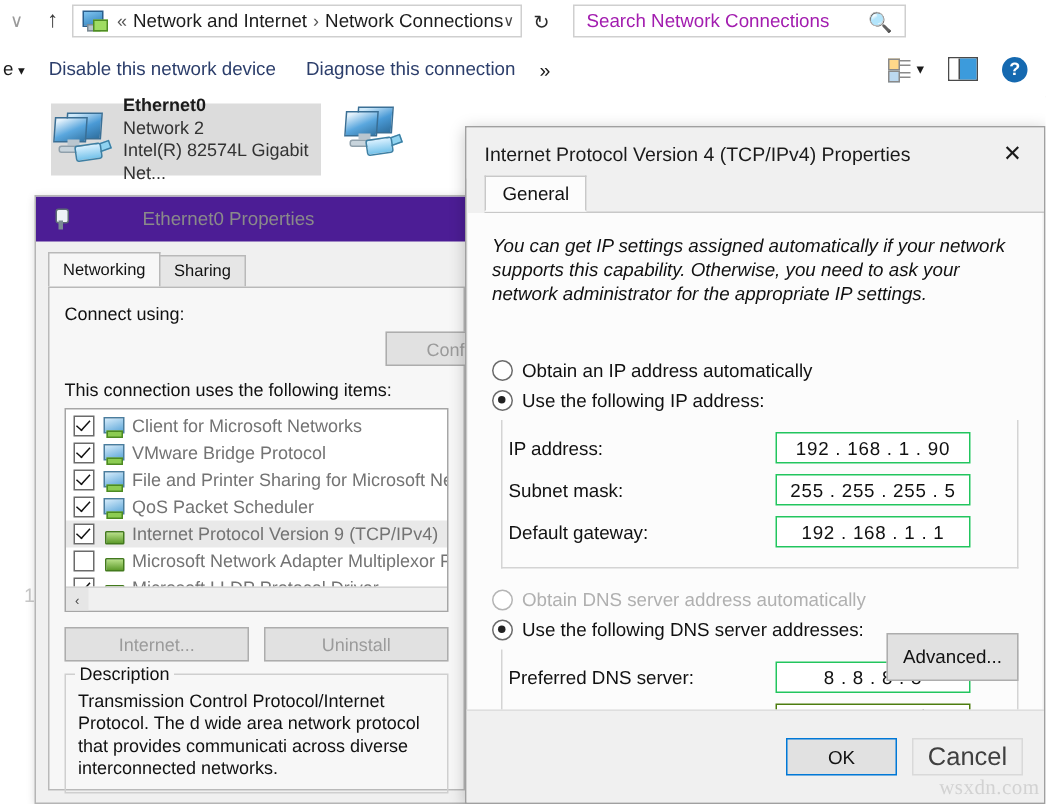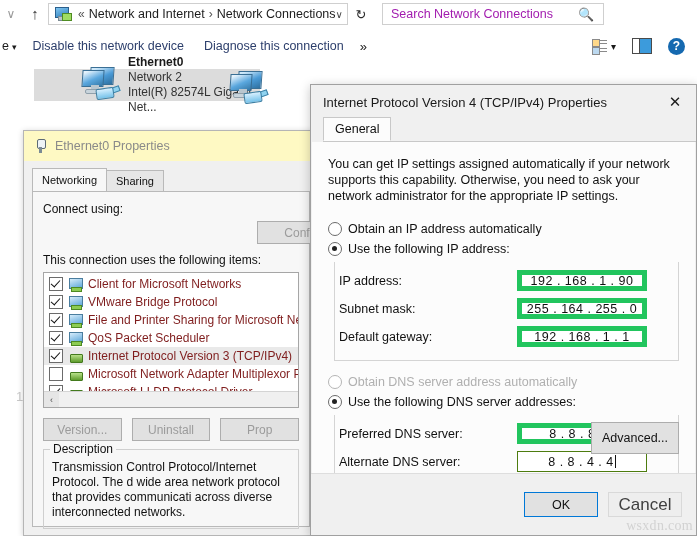--- a/index.html
+++ b/index.html
@@ -120,23 +120,23 @@
     font-size: 12px; font-weight: bold;
     display: flex; align-items: center; justify-content: center;
   }
 
   .explorer-body {
     position: absolute; left: 0; top: 64px; width: 697px; height: 472px;
     background: #ffffff;
   }
   .net-tile {
     position: absolute; left: 34px; top: 5px;
-    width: 180px; height: 32px;
+    width: 180px; height: 48px;
     background: #dcdcdc;
-    display: flex; align-items: center; padding-left: 46px;
+    display: flex; align-items: center;
   }
   .net-tile-text { margin-left: 8px; font-size: 12px; line-height: 15px; }
   .ntt1 { color: #1a1a1a; font-weight: bold; }
   .ntt2 { color: #333; }
   .ntt3 { color: #333; }
 
   .adapter-ico { width: 40px; height: 38px; position: relative; flex: 0 0 auto; }
   .adapter-ico .m1 {
     position: absolute; left: 10px; top: 1px; width: 22px; height: 16px;
     background: linear-gradient(155deg,#cfe9fa 10%, #4a9ad6 55%, #2f6f9e);
@@ -178,23 +178,24 @@
   .eth-dlg {
     position: absolute; left: 23px; top: 130px;
     width: 294px; height: 406px;
     background: #f0f0f0;
     border: 1px solid #b5b5b5;
     box-shadow: 0 1px 6px rgba(0,0,0,0.18);
     box-sizing: border-box;
     overflow: hidden;
   }
   .eth-title {
-    height: 30px; background: #fef9c3;
+    height: 30px; background: #4c1d95;
     display: flex; align-items: center;
     padding-left: 10px;
+    gap: 40px;
   }
   .eth-title-ico {
     width: 13px; height: 15px; position: relative; margin-right: 8px;
   }
   .eth-title-ico .b1 {
     position: absolute; left: 3px; top: 0; width: 7px; height: 8px;
     border: 1.5px solid #5d6b75; border-radius: 2px; background: #eef3f6;
   }
   .eth-title-ico .b2 {
     position: absolute; left: 5px; top: 8px; width: 3px; height: 6px;
@@ -256,21 +257,21 @@
 
   .items-label { margin-bottom: 5px; }
   .items-list {
     background: #fff; border: 1px solid #a6a6a6;
     height: 136px; box-sizing: border-box;
     padding: 2px 0 0 0; overflow: hidden;
     position: relative;
   }
   .item-row {
     display: flex; align-items: center; height: 18px;
-    padding-left: 5px; font-size: 12px; color: #7f1d1d; white-space: nowrap;
+    padding-left: 5px; font-size: 12px; color: #737373; white-space: nowrap;
   }
   .item-row.sel { background: #e9e9e9; }
   .chk {
     width: 12px; height: 12px; border: 1px solid #6b6b6b; background: #fff;
     margin-right: 5px; flex: 0 0 auto; position: relative;
   }
   .chk.on::after {
     content: ""; position: absolute; left: 3px; top: 0px;
     width: 4px; height: 8px; border: solid #111;
     border-width: 0 1.6px 1.6px 0; transform: rotate(42deg);
@@ -345,21 +346,21 @@
     border: 1px solid #c8c8c8; border-bottom: 1px solid #fcfcfc;
     display: flex; align-items: center;
   }
   .ip-pane {
     background: #fcfcfc;
     margin: 0 1px; padding: 14px 16px 0 16px;
     height: 346px; box-sizing: border-box;
     font-size: 12.5px; color: #111;
     position: relative;
   }
-  .ip-intro { line-height: 16px; margin-bottom: 18px; }
+  .ip-intro { line-height: 16px; margin-bottom: 36px; font-style: italic; }
   .radio-row { display: flex; align-items: center; margin-bottom: 6px; }
   .radio {
     width: 12px; height: 12px; border-radius: 50%;
     border: 1px solid #6b6b6b; background: #fff;
     margin-right: 6px; flex: 0 0 auto; position: relative;
   }
   .radio.on::after {
     content: ""; position: absolute; left: 2.5px; top: 2.5px;
     width: 5px; height: 5px; border-radius: 50%; background: #222;
   }
@@ -371,21 +372,21 @@
     margin: 0 0 14px 6px; padding: 8px 0 6px 0;
     position: relative;
   }
   .field-row {
     display: flex; align-items: center; margin-bottom: 7px;
     padding-left: 4px;
   }
   .field-label { width: 178px; font-size: 12.5px; color: #111; }
   .ipbox {
     width: 130px; height: 21px;
-    border: 5px solid #22c55e; background: #fff;
+    border: 1px solid #22c55e; background: #fff;
     display: flex; align-items: center; justify-content: center;
     font-size: 12.5px; color: #111; letter-spacing: 0.5px;
     box-sizing: border-box; position: relative;
   }
   .ipbox.focused { border: 1px solid #4d7c0f; }
   .caret {
     display: inline-block; width: 1px; height: 13px;
     background: #111; margin-left: 1px; vertical-align: middle;
   }
   .chk-row { display: flex; align-items: center; margin-top: 6px; }
@@ -573,21 +574,21 @@
               <div class="grn"></div>
             </div>
           <span>QoS Packet Scheduler</span>
         </div>
 
         <div class="item-row sel">
           <div class="chk on"></div>
           <div class="it-ico plug">
               <div class="grn"></div>
             </div>
-          <span>Internet Protocol Version 3 (TCP/IPv4)</span>
+          <span>Internet Protocol Version 9 (TCP/IPv4)</span>
         </div>
 
         <div class="item-row">
           <div class="chk"></div>
           <div class="it-ico plug">
               <div class="grn"></div>
             </div>
           <span>Microsoft Network Adapter Multiplexor Protocol</span>
         </div>
 
@@ -598,23 +599,22 @@
             </div>
           <span>Microsoft LLDP Protocol Driver</span>
         </div>
 
         <div class="list-scroll-bottom">
           <div class="arrow">‹</div>
         </div>
       </div>
 
       <div class="btn-row">
-        <div class="btn">Version...</div>
+        <div class="btn">Internet...</div>
         <div class="btn">Uninstall</div>
-        <div class="btn">Prop</div>
       </div>
 
       <div class="desc-group">
         <div class="desc-legend">Description</div>
         <div>Transmission Control Protocol/Internet Protocol. The d wide area network protocol that provides communicati across diverse interconnected networks.</div>
       </div>
     </div>
   </div>
 
   <div class="ip-dlg">
@@ -642,21 +642,21 @@
         <span>Use the following IP address:</span>
       </div>
 
       <div class="group-fields">
         <div class="field-row">
           <div class="field-label">IP address:</div>
           <div class="ipbox">192 . 168 .  1  . 90</div>
         </div>
         <div class="field-row">
           <div class="field-label">Subnet mask:</div>
-          <div class="ipbox">255 . 164 . 255 .  0</div>
+          <div class="ipbox">255 . 255 . 255 .  5</div>
         </div>
         <div class="field-row">
           <div class="field-label">Default gateway:</div>
           <div class="ipbox">192 . 168 .  1  .  1</div>
         </div>
       </div>
 
       <div class="radio-row">
         <div class="radio dim"></div>
         <span class="dim-text">Obtain DNS server address automatically</span>

